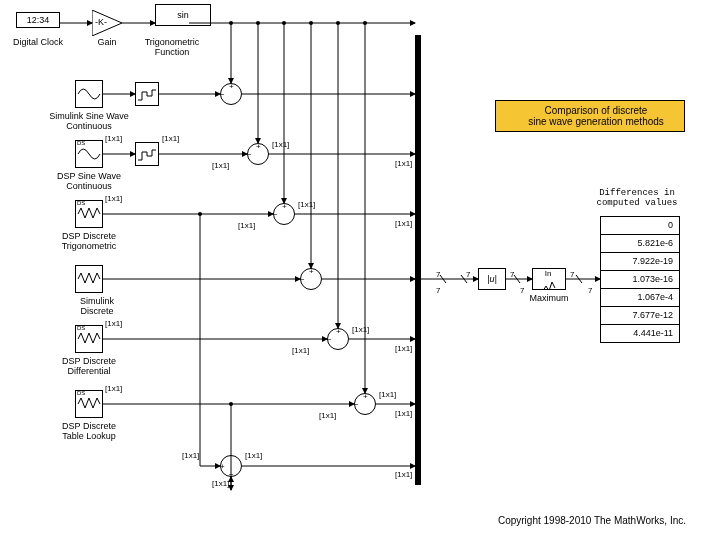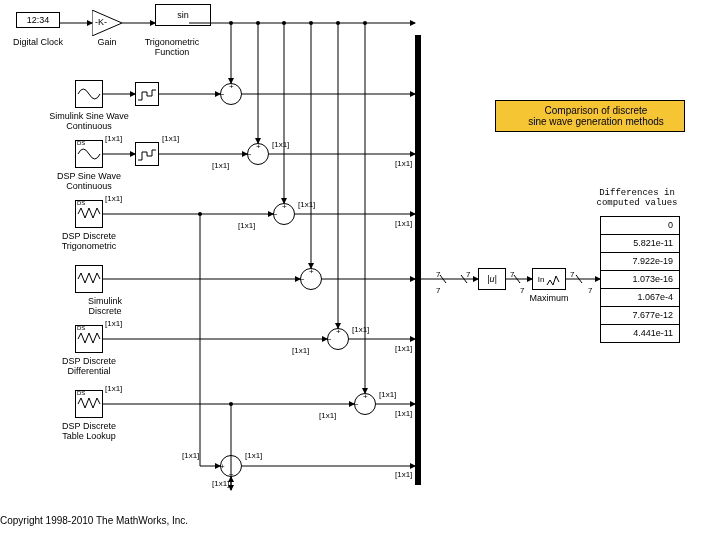--- a/index.html
+++ b/index.html
@@ -167,21 +167,21 @@
   <span style="position:absolute;left:1px;top:-1px;font-size:6px;">DS</span>
 </div>
 <div class="lbl" style="left:48px; top:231px; width:82px; white-space:pre-line;">DSP Discrete
 Trigonometric</div>
 
 <div class="blk" style="left:75px; top:265px; width:28px; height:28px;">
   <svg width="24" height="20">
       <polyline points="1,10 4,4 8,14 12,4 16,14 20,4 23,10" class="icon-mini"></polyline>
     </svg>
 </div>
-<div class="lbl" style="left:64px; top:296px; width:82px; white-space:pre-line;">Simulink
+<div class="lbl" style="left:56px; top:296px; width:82px; white-space:pre-line;">Simulink
 Discrete</div>
 
 <div class="blk" style="left:75px; top:325px; width:28px; height:28px;">
   <svg width="24" height="20">
       <polyline points="1,10 4,4 8,14 12,4 16,14 20,4 23,10" class="icon-mini"></polyline>
     </svg>
   <span style="position:absolute;left:1px;top:-1px;font-size:6px;">DS</span>
 </div>
 <div class="lbl" style="left:48px; top:356px; width:82px; white-space:pre-line;">DSP Discrete
 Differential</div>
@@ -202,44 +202,44 @@
 <div class="sum plus-top minus-left" style="left:327px; top:328px;"></div>
 <div class="sum plus-top minus-left" style="left:354px; top:393px;"></div>
 <div class="sum plus-left minus-bot" style="left:220px; top:455px;"></div>
 
 <div class="mux" style="left:415px; top:35px; width:6px; height:450px;"></div>
 
 <div class="blk" style="left:478px; top:268px; width:28px; height:22px;">
   <span style="font-style:italic;">|u|</span>
 </div>
 
-<div class="blk" style="left:532px; top:268px; width:34px; height:22px;">
+<div class="blk" style="left:532px; top:268px; width:34px; height:22px;flex-direction:column;">
   <span style="font-size:8px; margin-right:2px;">In</span>
   <svg width="14" height="14">
       <polyline points="1,13 4,8 7,13 10,4 13,10" class="icon-mini"></polyline>
     </svg>
 </div>
 <div class="lbl" style="left:525px; top:293px; width:48px;">Maximum</div>
 
 <div class="note" style="left:495px; top:100px; width:160px; white-space:pre-line;padding-left:20px;">Comparison of discrete
 sine wave generation methods</div>
 
 <div class="lbl" style="left:592px; top:188px; width:90px; white-space:pre-line; text-align:center;font-family:Liberation Mono, monospace;">Differences in
 computed values</div>
 <div class="disp-table" style="left:600px; top:216px; width:78px;">
   <div class="disp-row">0</div>
-  <div class="disp-row">5.821e-11</div>
+  <div class="disp-row">5.821e-6</div>
   <div class="disp-row">7.922e-19</div>
   <div class="disp-row">1.073e-16</div>
   <div class="disp-row">1.067e-4</div>
   <div class="disp-row">7.677e-12</div>
   <div class="disp-row">4.441e-11</div>
 </div>
 
-<div class="lbl" style="left:0; top:515px; width:686px; text-align:left; font-size:10px;">Copyright 1998-2010 The MathWorks, Inc.</div>
+<div class="lbl" style="left:0; top:515px; width:686px; text-align:right; font-size:10px;">Copyright 1998-2010 The MathWorks, Inc.</div>
 
 <div class="sig-lbl" style="left:105px; top:134px;">[1x1]</div>
 <div class="sig-lbl" style="left:162px; top:134px;">[1x1]</div>
 <div class="sig-lbl" style="left:212px; top:161px;">[1x1]</div>
 <div class="sig-lbl" style="left:272px; top:140px;">[1x1]</div>
 <div class="sig-lbl" style="left:395px; top:159px;">[1x1]</div>
 <div class="sig-lbl" style="left:105px; top:194px;">[1x1]</div>
 <div class="sig-lbl" style="left:238px; top:221px;">[1x1]</div>
 <div class="sig-lbl" style="left:298px; top:200px;">[1x1]</div>
 <div class="sig-lbl" style="left:395px; top:219px;">[1x1]</div>

